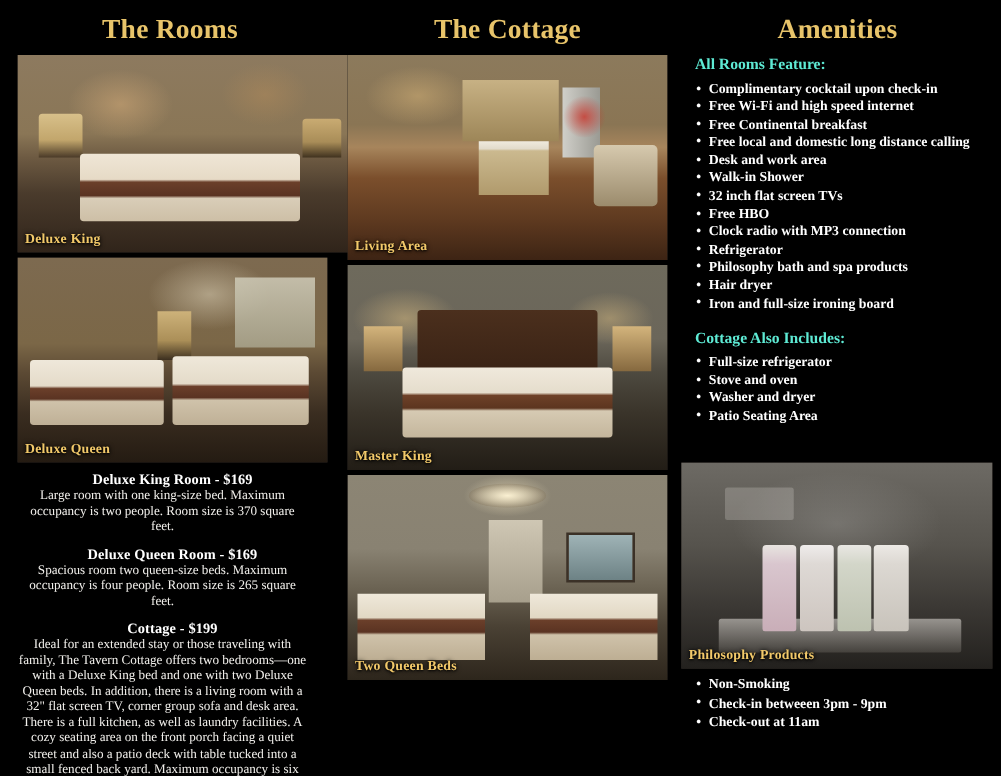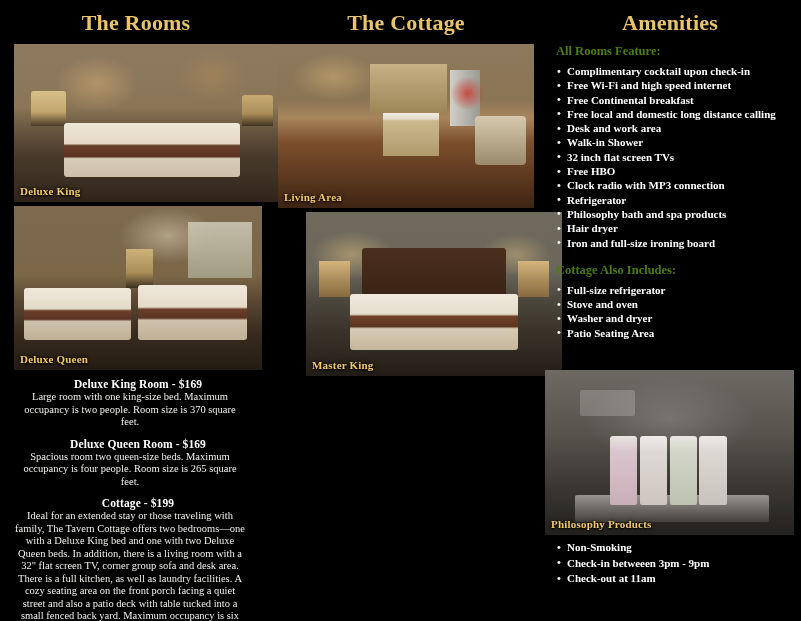--- a/index.html
+++ b/index.html
@@ -242,21 +242,21 @@
   #amenities-col {
     position: absolute;
     left: 556px;
     top: 44px;
     width: 236px;
   }
   .am-heading {
     font-family: "Liberation Serif", serif;
     font-weight: bold;
     font-size: 12.5px;
-    color: #4d7c0f;
+    color: #5eead4;
     margin: 0 0 5px 0;
   }
   .am-list { list-style: none; margin: 0; padding: 0; }
   .am-list li {
     position: relative;
     font-family: "Liberation Serif", serif;
     font-weight: bold;
     font-size: 11px;
     line-height: 14.3px;
     color: #ffffff;
@@ -316,30 +316,40 @@
     <div class="ph-inner">
       <div class="cabinet"></div>
       <div class="fridge"></div>
       <div class="island"></div>
       <div class="flower"></div>
       <div class="chair"></div>
     </div>
     <div class="cap">Living Area</div>
   </div>
 
-  <div class="photo" id="photo-master" style="left:278px; top:212px; width:256px; height:164px;margin-left:28px;">
+  <div class="photo" id="photo-master" style="left:278px; top:212px; width:256px; height:164px;">
     <div class="ph-inner">
       <div class="headboard"></div>
       <div class="lampL"></div>
       <div class="lampR"></div>
       <div class="bed"></div>
     </div>
     <div class="cap">Master King</div>
   </div>
 
+  <div class="photo" id="photo-twoqueen" style="left:278px; top:380px; width:256px; height:164px;">
+    <div class="ph-inner">
+      <div class="fan"></div>
+      <div class="door"></div>
+      <div class="art"></div>
+      <div class="bedL"></div>
+      <div class="bedR"></div>
+    </div>
+    <div class="cap">Two Queen Beds</div>
+  </div>
 
   <div id="amenities-col">
     <div class="am-heading">All Rooms Feature:</div>
     <ul class="am-list">
       <li>Complimentary cocktail upon check-in</li>
       <li>Free Wi-Fi and high speed internet</li>
       <li>Free Continental breakfast</li>
       <li>Free local and domestic long distance calling</li>
       <li>Desk and work area</li>
       <li>Walk-in Shower</li>

